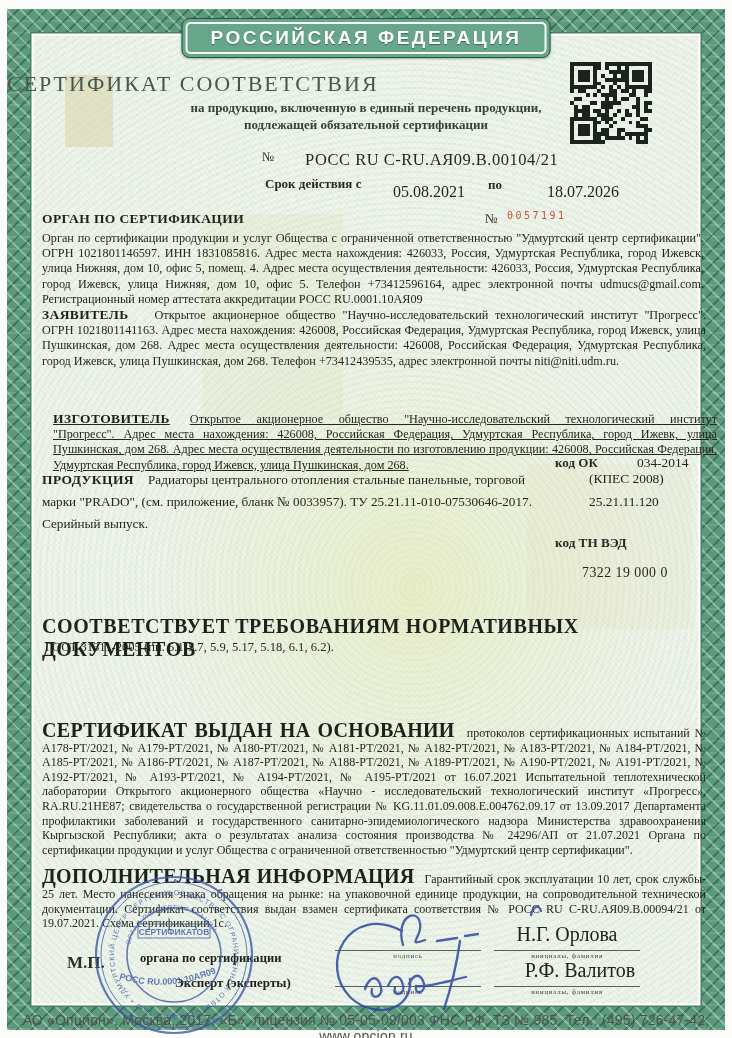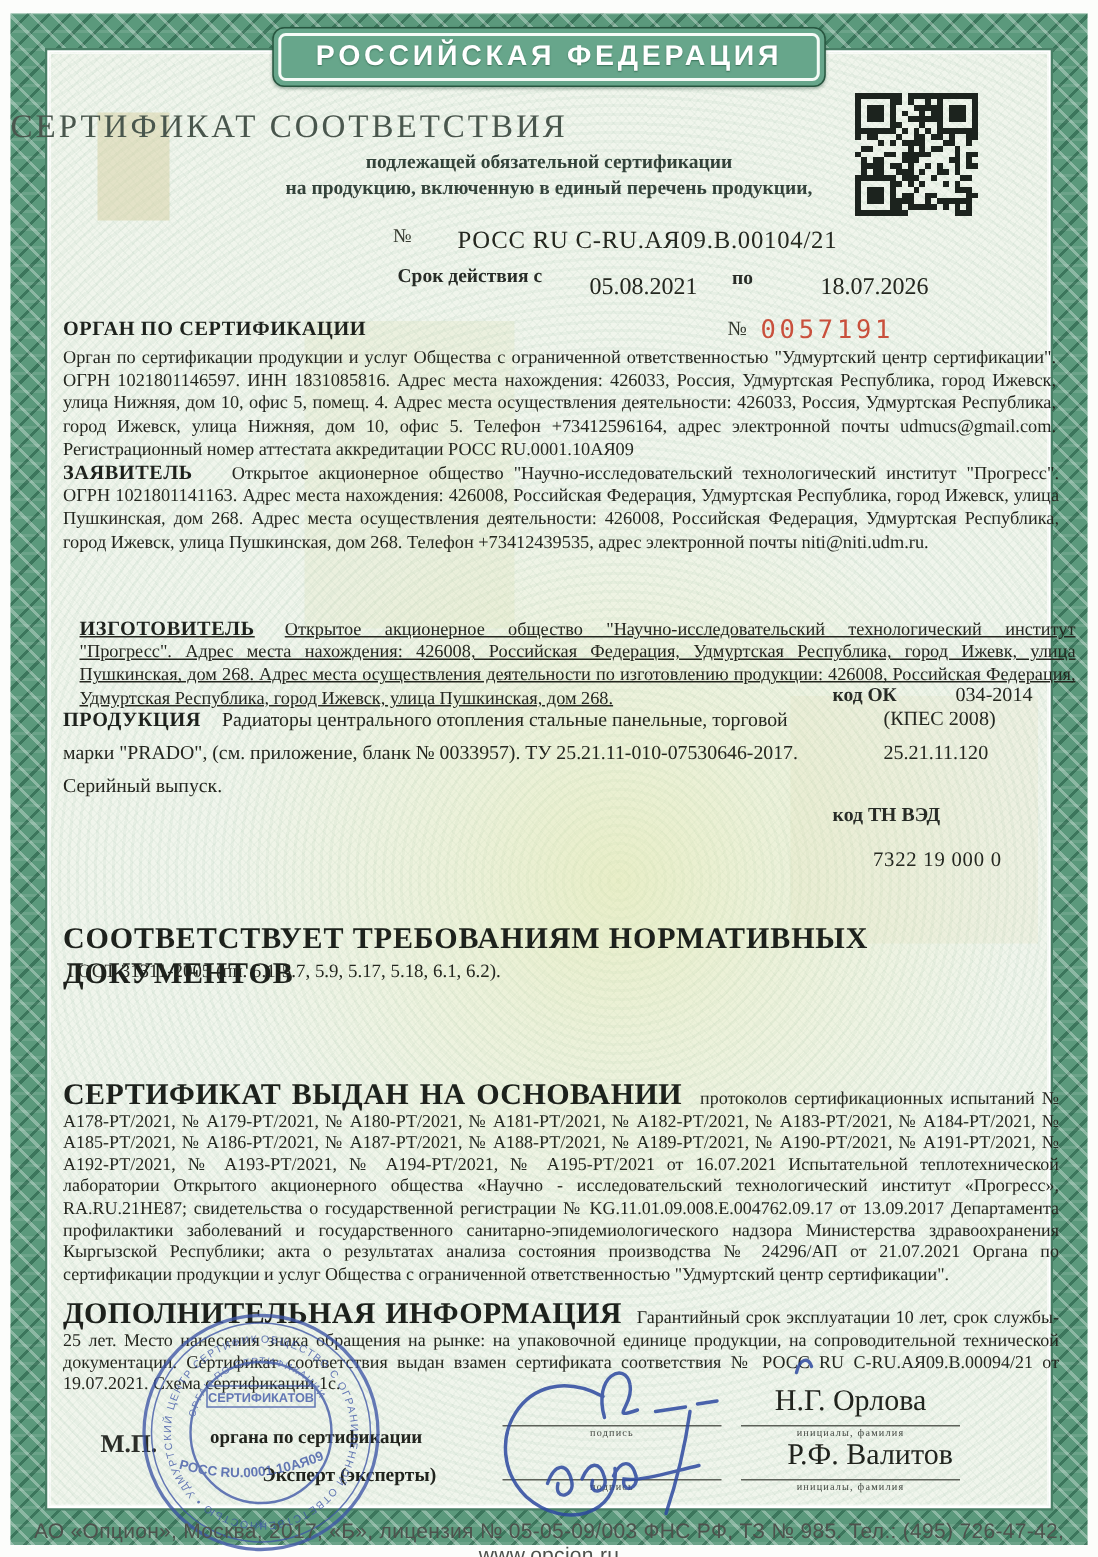--- a/index.html
+++ b/index.html
@@ -23,21 +23,21 @@
   .wm{position:absolute;pointer-events:none;}
   .badge{position:absolute;left:50%;top:9px;transform:translateX(-50%);background:#67a68b;border:1px solid #27553f;border-radius:8px;padding:3px;box-shadow:0 1px 2px rgba(20,60,40,.35);}
   .badge-inner{border:2px solid #f6fbf7;border-radius:5px;padding:3px 23px;font-family:"Liberation Sans",sans-serif;font-weight:bold;font-size:19px;letter-spacing:2.5px;color:#ffffff;text-shadow:0 1px 1px rgba(10,60,35,.5);white-space:nowrap;}
   .title{position:absolute;left:0;top:62px;width:100%;font-size:22px;letter-spacing:2px;color:#49564d;}
   .subtitle{position:absolute;left:0;top:91px;width:100%;text-align:center;font-weight:bold;font-size:13px;line-height:1.28;color:#33423a;}
   .lbl{font-weight:bold;font-size:13px;color:#272b26;}
   .val{font-size:16px;color:#23261f;}
   .h{font-weight:bold;font-size:13.5px;letter-spacing:.4px;color:#1d211c;}
   .h-lg{font-weight:bold;font-size:20px;letter-spacing:.3px;color:#1d211c;}
   .para{font-size:12.2px;line-height:15.2px;color:#24261f;text-align:justify;}
-  .serial{font-family:"DejaVu Sans Mono",monospace;font-size:17px;letter-spacing:2.5px;color:#c9503c;}
+  .serial{font-family:"DejaVu Sans Mono",monospace;font-size:10px;letter-spacing:2.5px;color:#c9503c;}
   .codeval{font-size:13.4px;color:#23261f;}
   .sigline{border-top:1px solid #5c6058;height:0;}
   .caption{font-size:6.8px;letter-spacing:.8px;color:#3d423c;text-align:center;}
   .name{font-size:20px;color:#20231d;text-align:center;}
   .role{font-weight:bold;font-size:12.6px;color:#20231d;}
   .footer{position:absolute;left:0;top:1003px;width:100%;text-align:center;font-family:"Liberation Sans",sans-serif;font-size:14px;letter-spacing:.2px;color:#4e524d;}
   .mp{font-weight:bold;font-size:17px;color:#2a2d28;}
 </style>
 </head>
 <body>
@@ -48,22 +48,22 @@
 
   <div class="wm" style="left:58px;top:66px;width:48px;height:72px;background:#d6cfa2;opacity:.5;"></div>
   <div class="wm" style="left:196px;top:205px;width:140px;height:205px;background:#d9dcab;opacity:.20;"></div>
   <div class="wm" style="left:520px;top:455px;width:165px;height:165px;background:#dcd8a6;opacity:.14;"></div>
 
   <div class="badge">
     <div class="badge-inner">РОССИЙСКАЯ ФЕДЕРАЦИЯ</div>
   </div>
   <div class="title">СЕРТИФИКАТ СООТВЕТСТВИЯ</div>
   <div class="subtitle">
+    <div>на продукцию, включенную в единый перечень продукции,</div>
     <div>подлежащей обязательной сертификации</div>
-    <div>на продукцию, включенную в единый перечень продукции,</div>
   </div>
 
   <div class="abs" style="left:563px;top:53px;width:82px;height:82px;"><svg width="82" height="82" viewBox="0 0 21 21" shape-rendering="crispEdges">
           <g fill="#1c231e">
             <rect x="0" y="0" width="1" height="1"></rect>
             <rect x="1" y="0" width="1" height="1"></rect>
             <rect x="2" y="0" width="1" height="1"></rect>
             <rect x="3" y="0" width="1" height="1"></rect>
             <rect x="4" y="0" width="1" height="1"></rect>
             <rect x="5" y="0" width="1" height="1"></rect>

